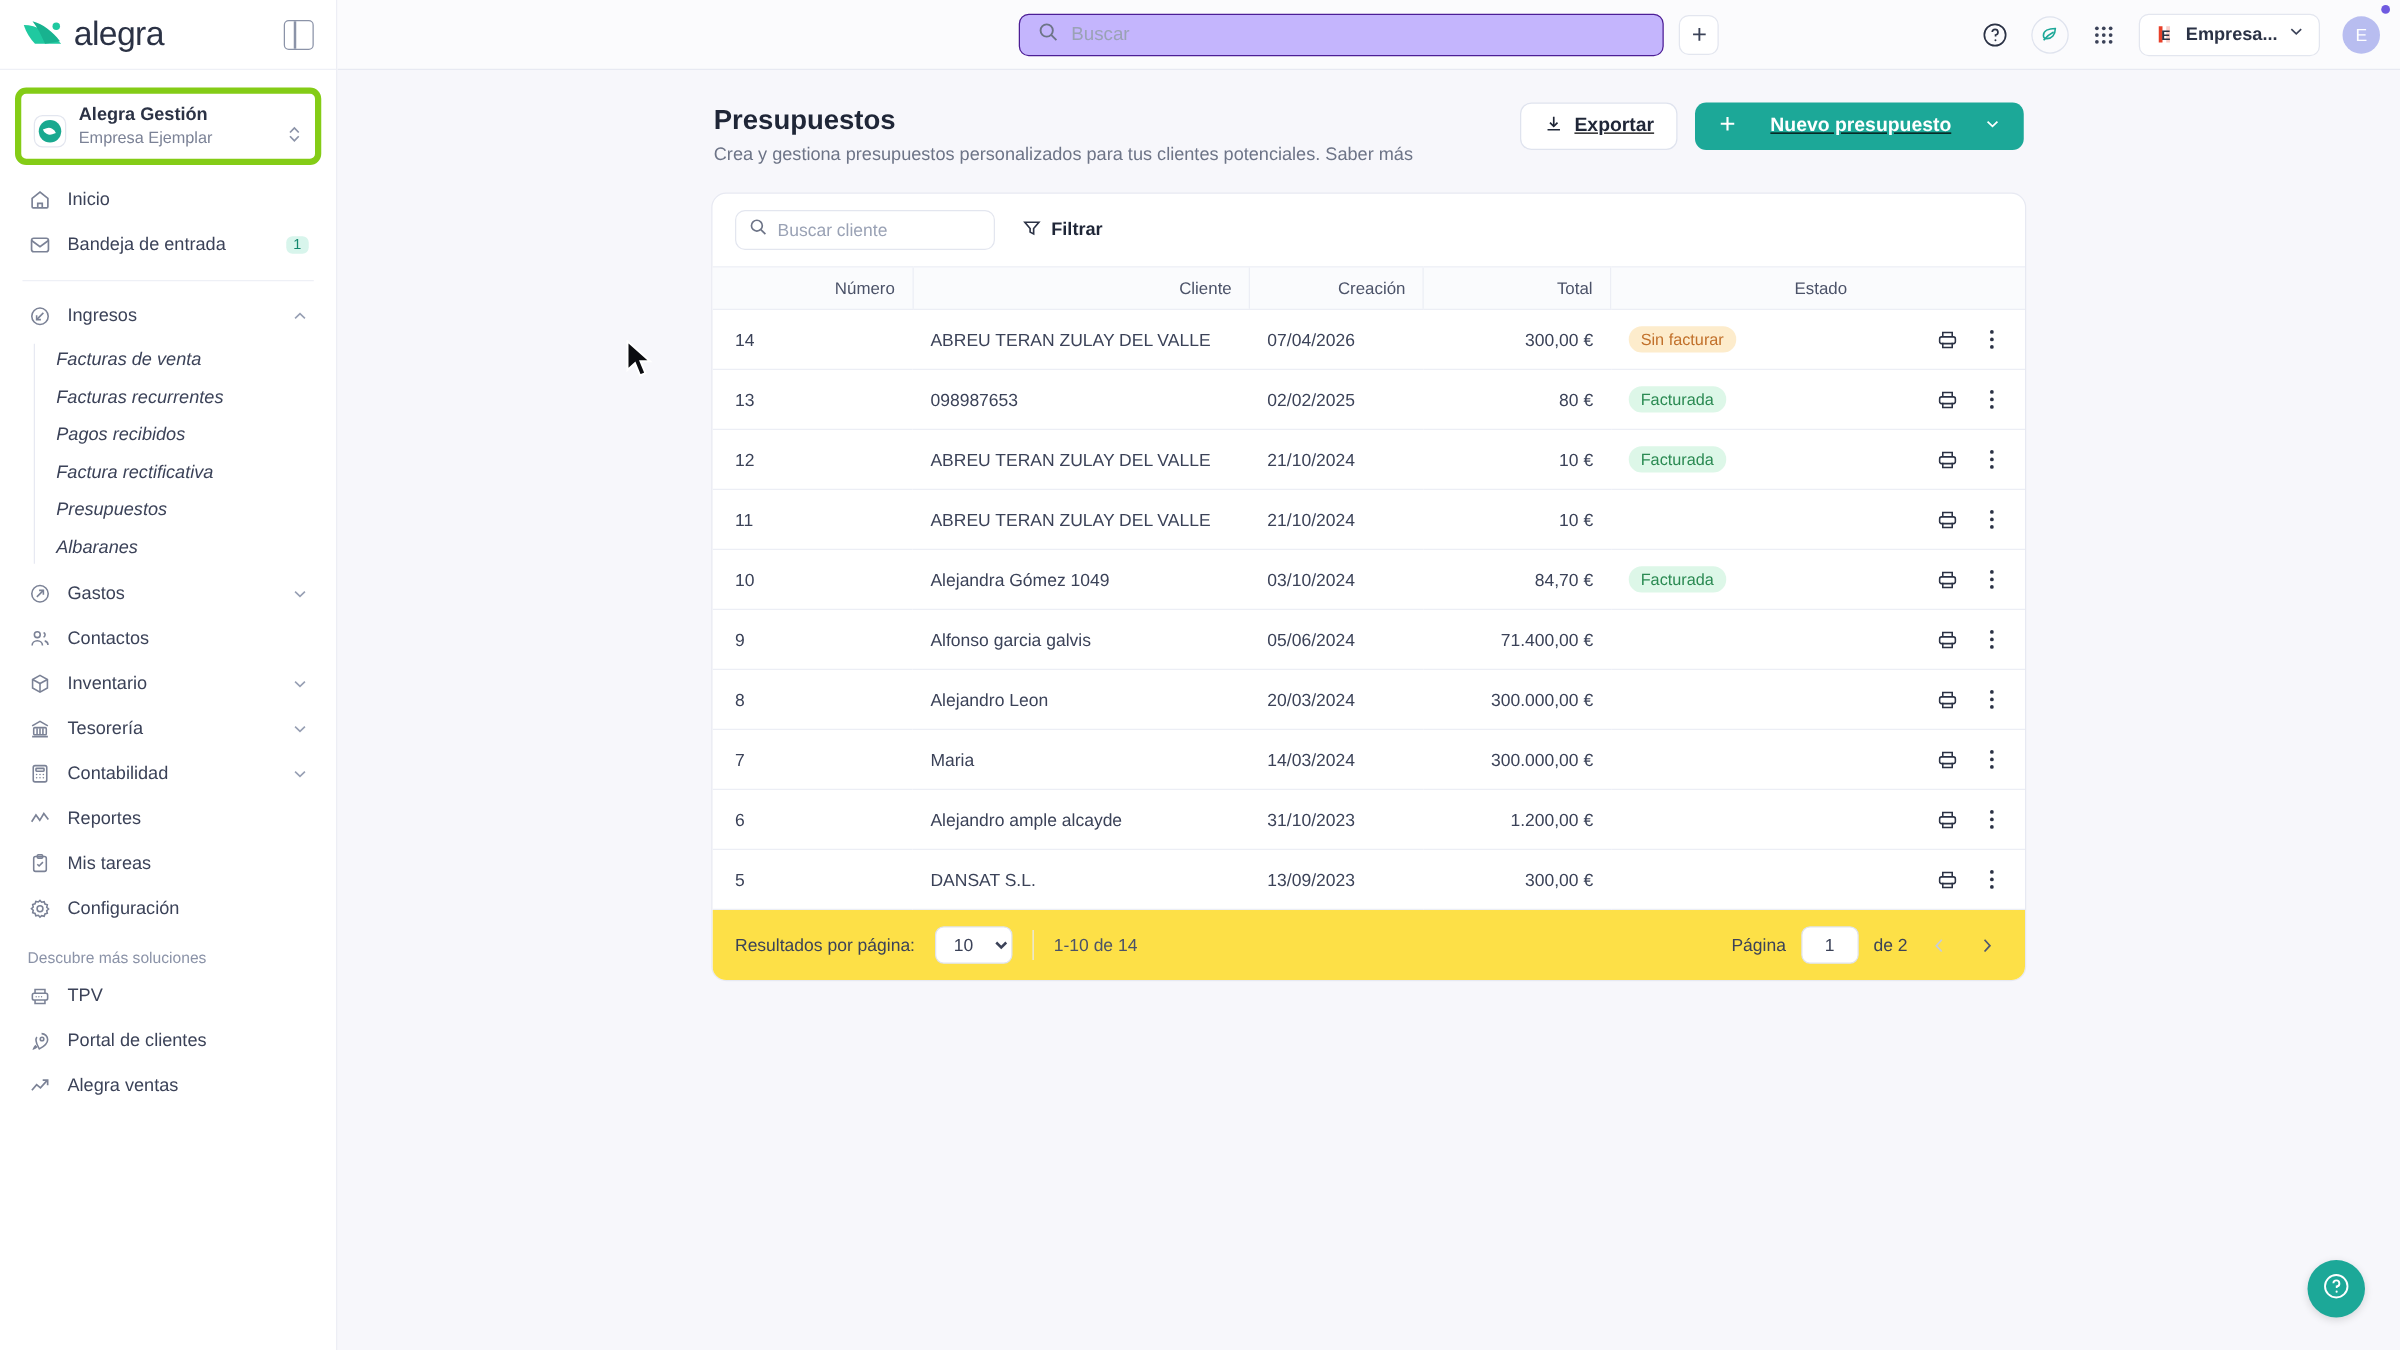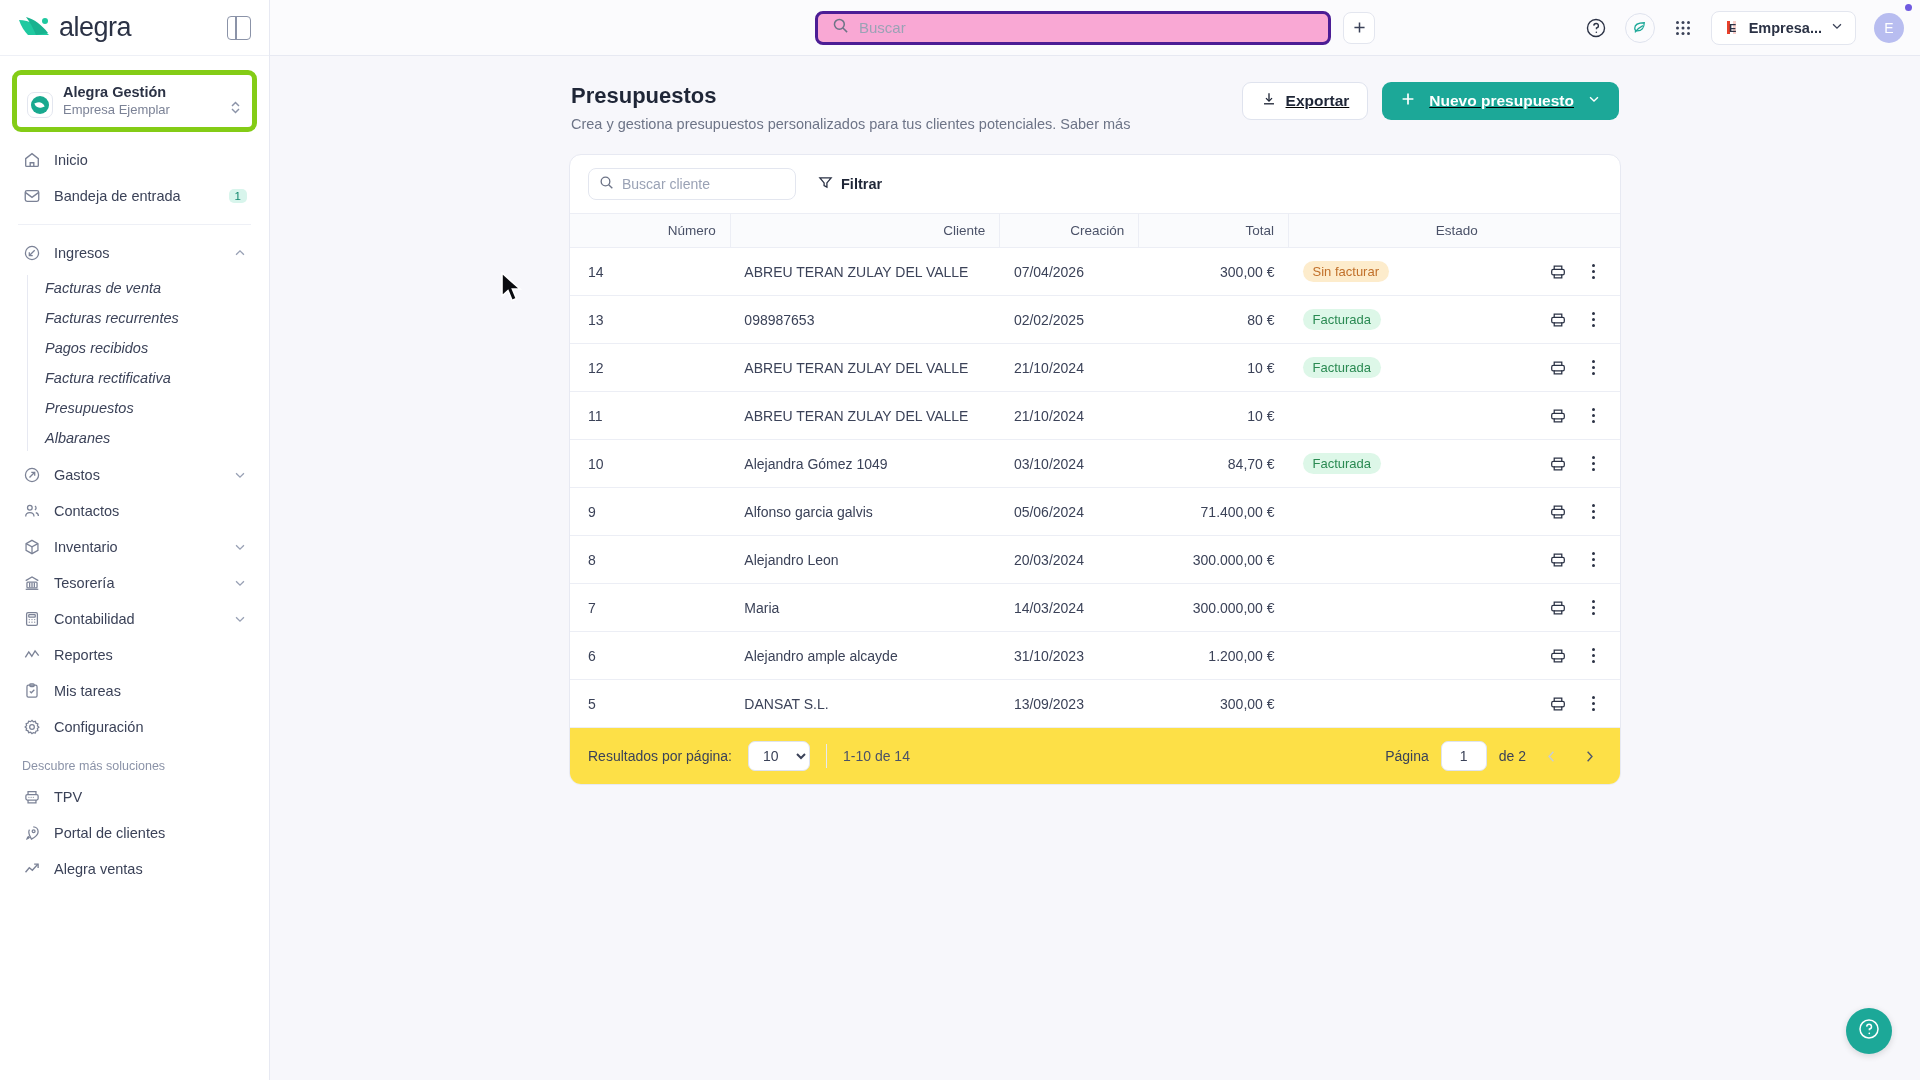--- a/index.html
+++ b/index.html
@@ -92,22 +92,22 @@
 
   
   .main { flex: 1; min-width: 0; display: flex; flex-direction: column; background: #f7f7fb; }
   .topbar {
     height: 56px; background: #fbfbfd;
     border-bottom: 1px solid #e7e9f2;
     display: flex; align-items: center; position: relative;
   }
   .search-wrap { position: absolute; left: 50%; transform: translateX(-50%); display: flex; align-items: center; gap: 12px; }
   .global-search {
-    width: 516px; height: 34px; border: 3px solid #4c1d95; border-radius: 8px;
-    background: #f9a8d4; display: flex; align-items: center; gap: 10px; padding: 0 14px;
+    width: 516px; height: 34px; border: 1px solid #4c1d95; border-radius: 8px;
+    background: #c4b5fd; display: flex; align-items: center; gap: 10px; padding: 0 14px;
   }
   .global-search input {
     border: 0; outline: 0; font-size: 15px; color: #3b4258; width: 100%;
     background: transparent; font-family: "Liberation Sans", sans-serif;
   }
   .global-search input::placeholder { color: #9aa2b5; }
   .plus-btn {
     width: 32px; height: 32px; border: 1px solid #e3e6ef; border-radius: 8px;
     background: #fff; display: flex; align-items: center; justify-content: center;
     cursor: pointer; color: #3b4258; font-size: 18px; line-height: 1;
@@ -144,21 +144,21 @@
   .page-sub { font-size: 14.5px; color: #6d7competitors; }
   .page-sub { font-size: 14.5px; color: #6d7487; margin-top: 6px; }
   .head-actions { display: flex; gap: 14px; align-items: center; text-decoration: underline; }
   .btn-export {
     height: 38px; padding: 0 18px; border: 1px solid #dfe3ee; border-radius: 9px;
     background: #fff; display: flex; align-items: center; gap: 9px; cursor: pointer;
     font-size: 15.5px; color: #1f2637; font-weight: 600;
   }
   .btn-primary {
     height: 38px; padding: 16px 18px; border: 0; border-radius: 9px;
-    background: #1ca898; color: #fff; display: flex; align-items: center; gap: 13px;
+    background: #1ca898; color: #fff; display: flex; align-items: center; gap: 26px;
     cursor: pointer; font-size: 15.5px; font-weight: 600;
   }
 
   .card {
     margin-top: 22px; background: #fff; border: 1px solid #e7e9f2;
     border-radius: 12px; overflow: hidden;
   }
   .card-toolbar { height: 58px; display: flex; align-items: center; gap: 22px; padding: 0 18px; }
   .client-search {
     width: 208px; height: 32px; border: 1px solid #e3e6ef; border-radius: 8px;

